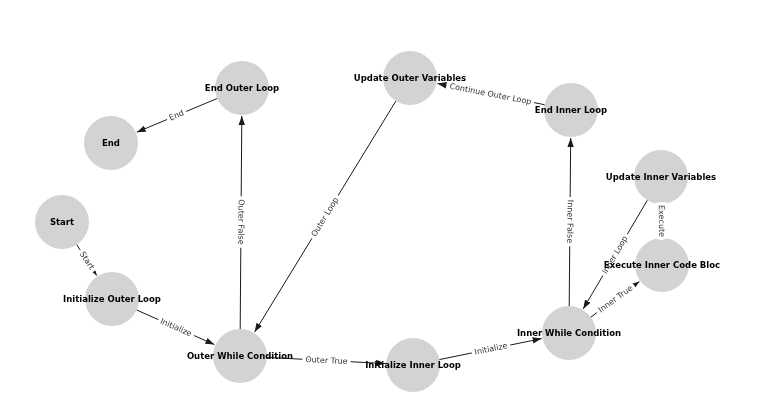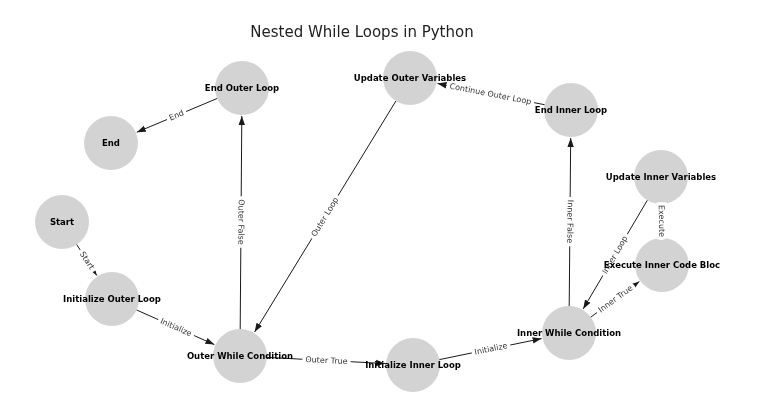--- a/index.html
+++ b/index.html
@@ -39,21 +39,20 @@
     font-size: 8.5px;
     font-weight: bold;
     text-anchor: middle;
     dominant-baseline: central;
   }
 </style>
 </head>
 <body>
 
 <div id="figure">
-  <div id="chart-title">Nested While Loops in Python</div>
   <svg id="graph-svg" xmlns="http://www.w3.org/2000/svg" width="768" height="406" viewBox="0 0 768 406">
       <defs>
         <marker id="arrowhead" viewBox="0 0 10 8" refX="9" refY="4" markerWidth="10" markerHeight="8" markerUnits="userSpaceOnUse" orient="auto">
           <path d="M0,0.8 L9,4 L0,7.2 Z" fill="#1a1a1a"></path>
         </marker>
       </defs>
       <g>
         <circle cx="62" cy="222" r="27" fill="#d3d3d3"></circle>
         <circle cx="112" cy="299" r="27" fill="#d3d3d3"></circle>
         <circle cx="240" cy="356" r="27" fill="#d3d3d3"></circle>

